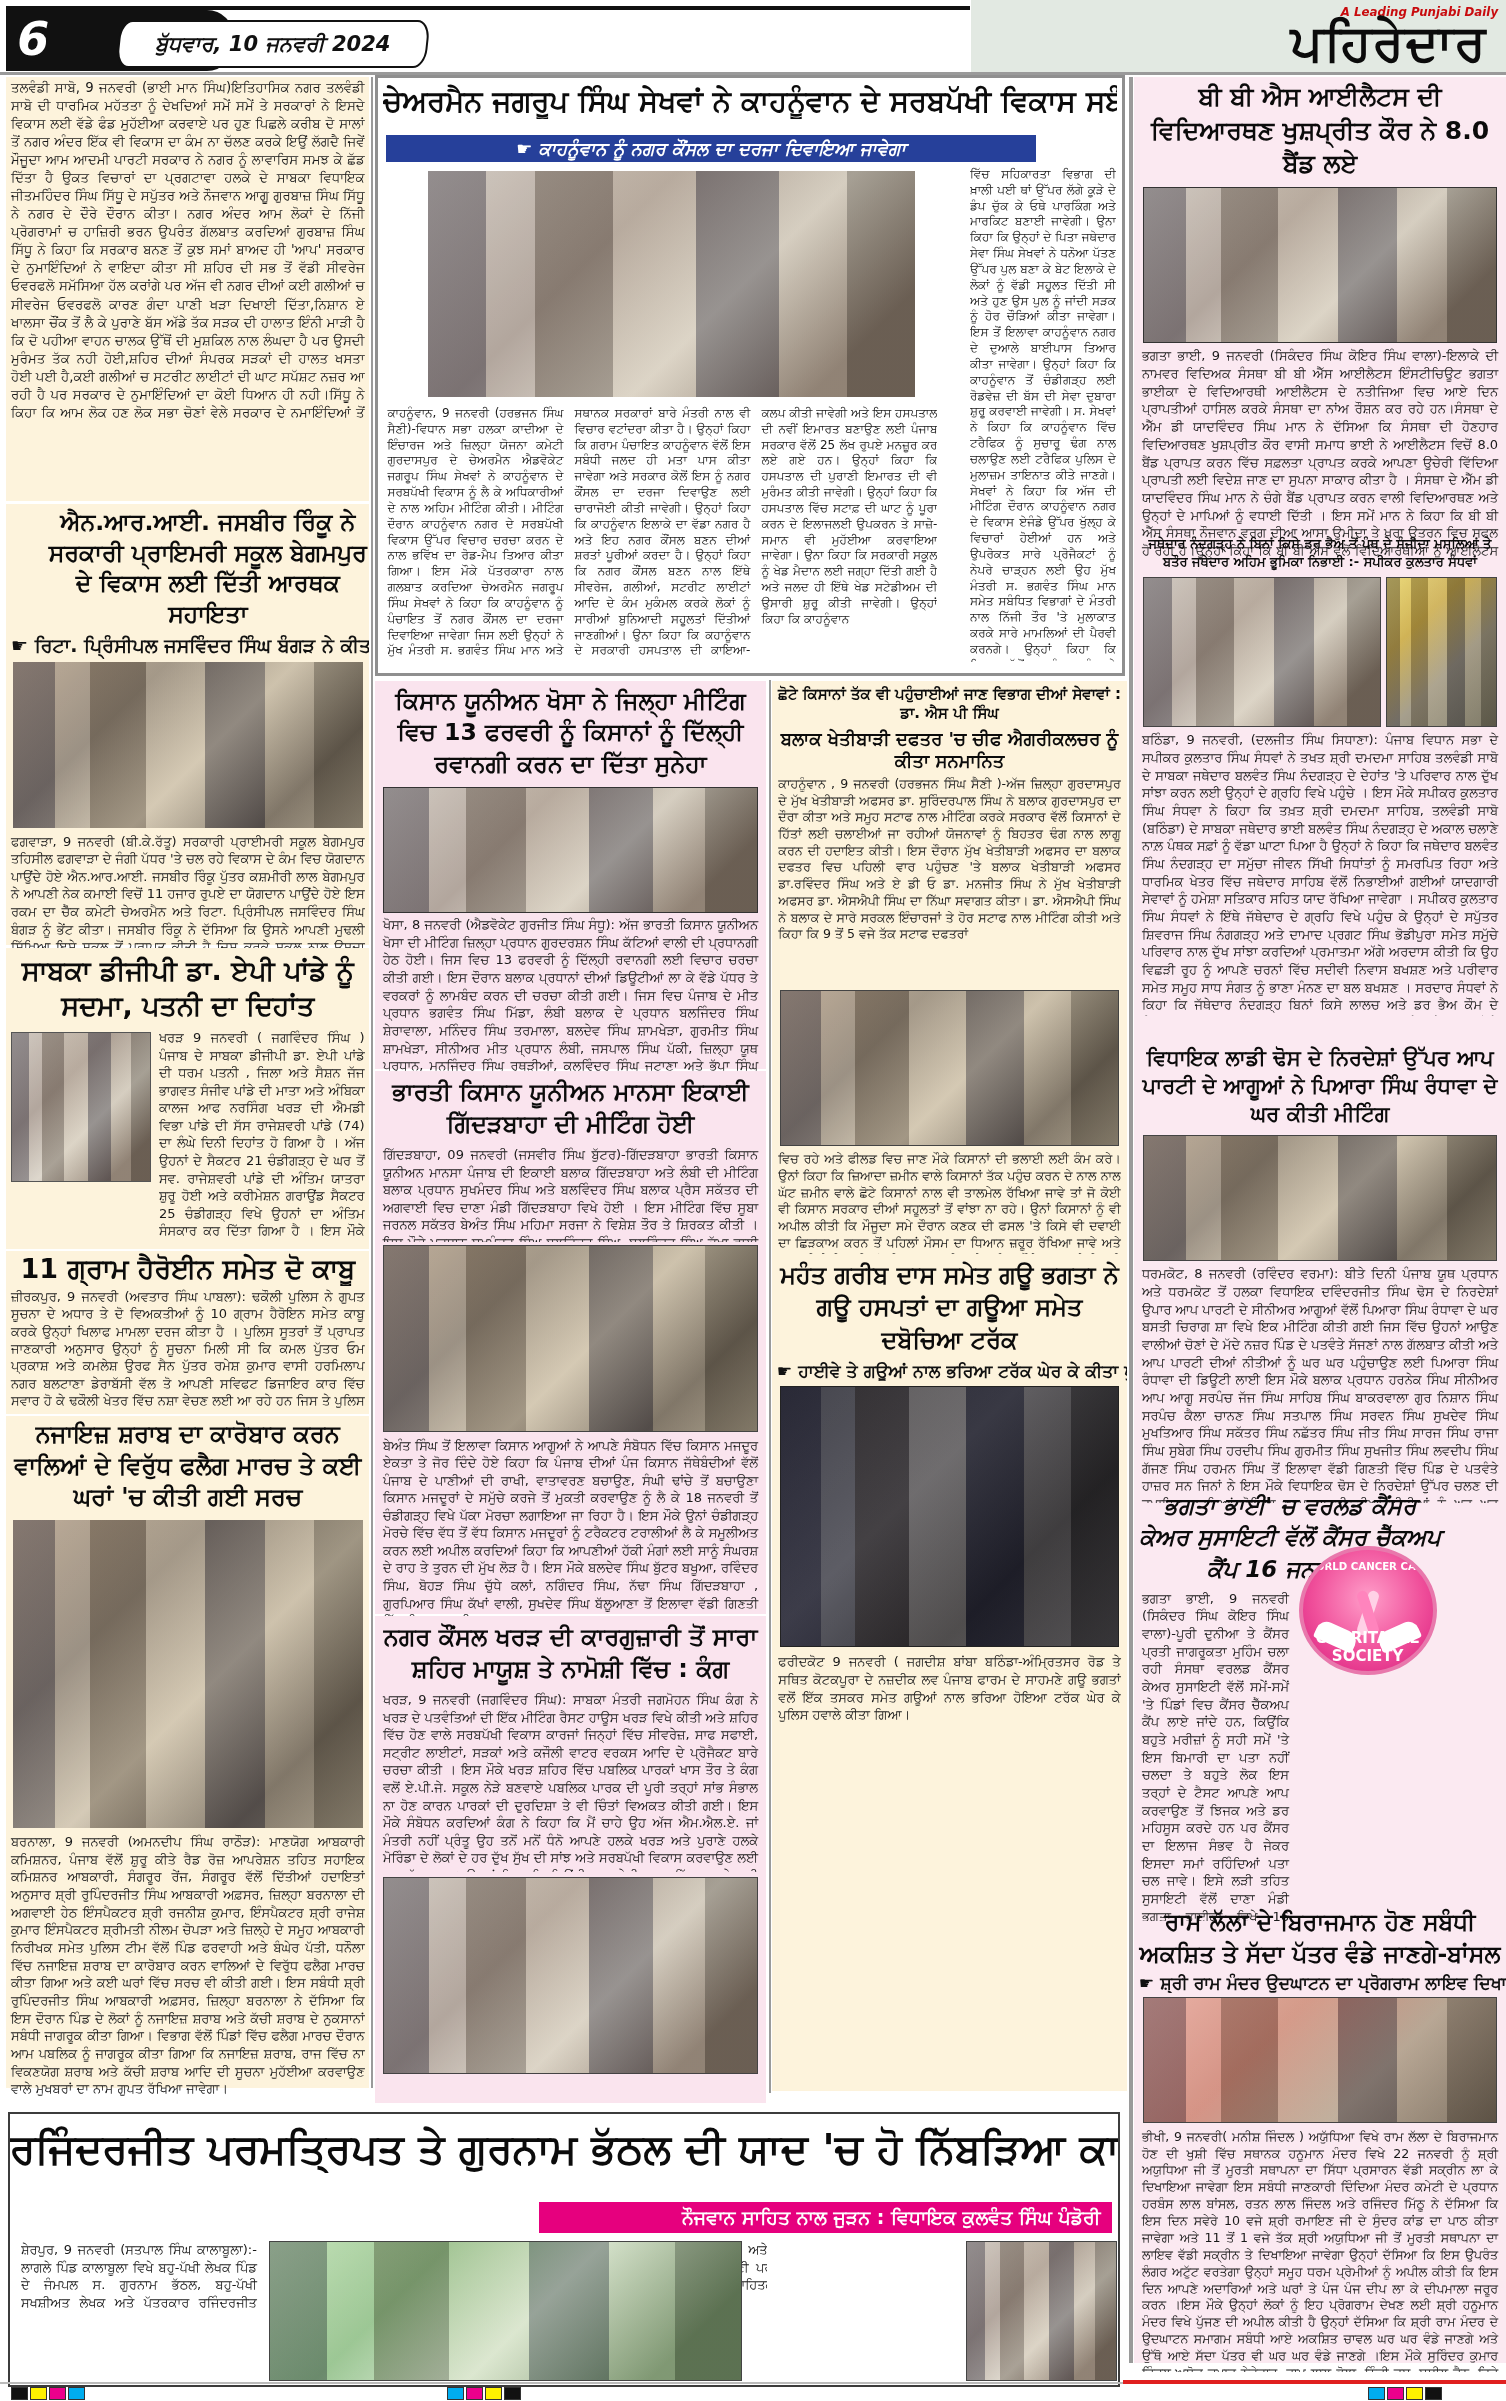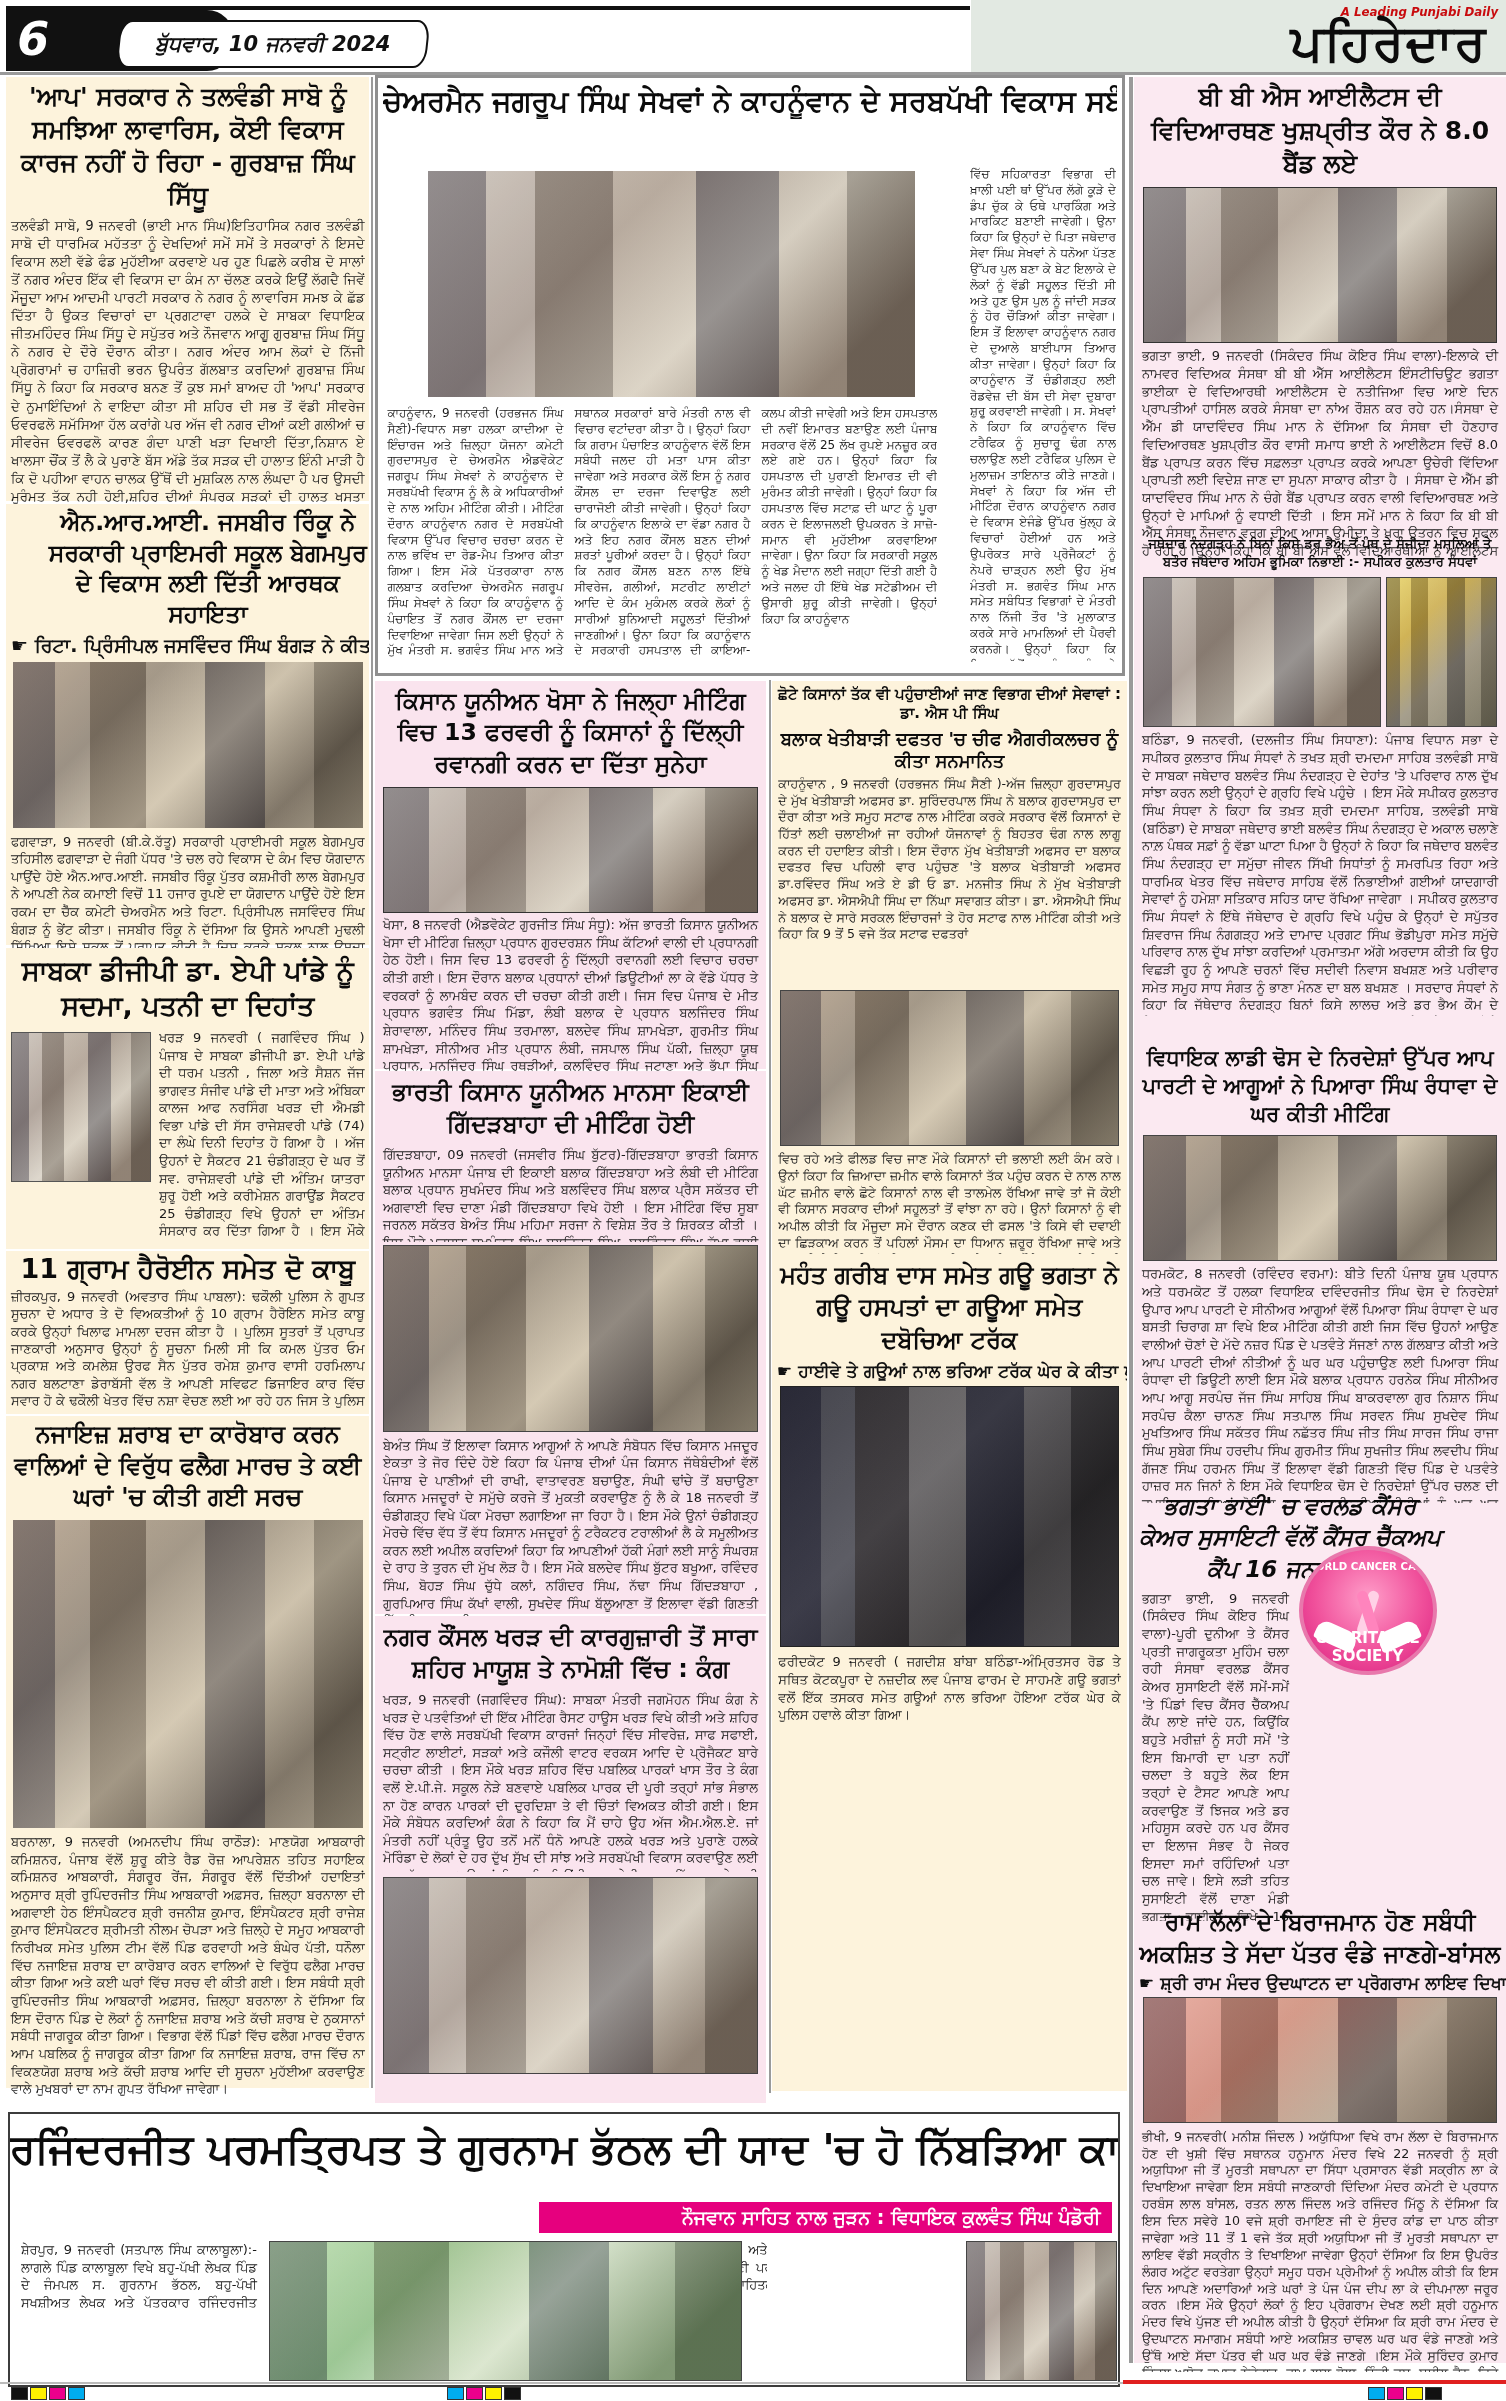--- a/index.html
+++ b/index.html
@@ -84,21 +84,20 @@
   <div class="date-capsule">
     <span>ਬੁੱਧਵਾਰ, 10 ਜਨਵਰੀ 2024</span>
   </div>
   <div class="masthead">
     <div class="tagline">A Leading Punjabi Daily</div>
     <div class="logotype">ਪਹਿਰੇਦਾਰ</div>
   </div>
   <div class="hdr-bottom"></div>
 
   <div class="abs cream" style="left:6.3px;top:77px;width:363px;height:424px;">
-    <div class="headline" style="font-size:25px;line-height:1.32;padding:3.1px 3.1px;">'ਆਪ' ਸਰਕਾਰ ਨੇ ਤਲਵੰਡੀ ਸਾਬੋ ਨੂੰ ਸਮਝਿਆ ਲਾਵਾਰਿਸ, ਕੋਈ ਵਿਕਾਸ ਕਾਰਜ ਨਹੀਂ ਹੋ ਰਿਹਾ - ਗੁਰਬਾਜ਼ ਸਿੰਘ ਸਿੱਧੂ</div>
     <div class="body" style="font-size:13.3px;line-height:1.36;height:338px;padding:1.6px 4.7px;">ਤਲਵੰਡੀ ਸਾਬੋ, 9 ਜਨਵਰੀ (ਭਾਈ ਮਾਨ ਸਿੰਘ)ਇਤਿਹਾਸਿਕ ਨਗਰ ਤਲਵੰਡੀ ਸਾਬੋ ਦੀ ਧਾਰਮਿਕ ਮਹੱਤਤਾ ਨੂੰ ਦੇਖਦਿਆਂ ਸਮੇਂ ਸਮੇਂ ਤੇ ਸਰਕਾਰਾਂ ਨੇ ਇਸਦੇ ਵਿਕਾਸ ਲਈ ਵੱਡੇ ਫੰਡ ਮੁਹੱਈਆ ਕਰਵਾਏ ਪਰ ਹੁਣ ਪਿਛਲੇ ਕਰੀਬ ਦੋ ਸਾਲਾਂ ਤੋਂ ਨਗਰ ਅੰਦਰ ਇੱਕ ਵੀ ਵਿਕਾਸ ਦਾ ਕੰਮ ਨਾ ਚੱਲਣ ਕਰਕੇ ਇਉਂ ਲੱਗਦੈ ਜਿਵੇਂ ਮੌਜੂਦਾ ਆਮ ਆਦਮੀ ਪਾਰਟੀ ਸਰਕਾਰ ਨੇ ਨਗਰ ਨੂੰ ਲਾਵਾਰਿਸ ਸਮਝ ਕੇ ਛੱਡ ਦਿੱਤਾ ਹੈ ਉਕਤ ਵਿਚਾਰਾਂ ਦਾ ਪ੍ਰਗਟਾਵਾ ਹਲਕੇ ਦੇ ਸਾਬਕਾ ਵਿਧਾਇਕ ਜੀਤਮਹਿੰਦਰ ਸਿੰਘ ਸਿੱਧੂ ਦੇ ਸਪੁੱਤਰ ਅਤੇ ਨੌਜਵਾਨ ਆਗੂ ਗੁਰਬਾਜ਼ ਸਿੰਘ ਸਿੱਧੂ ਨੇ ਨਗਰ ਦੇ ਦੌਰੇ ਦੌਰਾਨ ਕੀਤਾ। ਨਗਰ ਅੰਦਰ ਆਮ ਲੋਕਾਂ ਦੇ ਨਿੱਜੀ ਪ੍ਰੋਗਰਾਮਾਂ ਚ ਹਾਜ਼ਿਰੀ ਭਰਨ ਉਪਰੰਤ ਗੱਲਬਾਤ ਕਰਦਿਆਂ ਗੁਰਬਾਜ਼ ਸਿੰਘ ਸਿੱਧੂ ਨੇ ਕਿਹਾ ਕਿ ਸਰਕਾਰ ਬਨਣ ਤੋਂ ਕੁਝ ਸਮਾਂ ਬਾਅਦ ਹੀ 'ਆਪ' ਸਰਕਾਰ ਦੇ ਨੁਮਾਇੰਦਿਆਂ ਨੇ ਵਾਇਦਾ ਕੀਤਾ ਸੀ ਸ਼ਹਿਰ ਦੀ ਸਭ ਤੋਂ ਵੱਡੀ ਸੀਵਰੇਜ ਓਵਰਫਲੋ ਸਮੱਸਿਆ ਹੱਲ ਕਰਾਂਗੇ ਪਰ ਅੱਜ ਵੀ ਨਗਰ ਦੀਆਂ ਕਈ ਗਲੀਆਂ ਚ ਸੀਵਰੇਜ ਓਵਰਫਲੋ ਕਾਰਣ ਗੰਦਾ ਪਾਣੀ ਖੜਾ ਦਿਖਾਈ ਦਿੱਤਾ,ਨਿਸ਼ਾਨ ਏ ਖਾਲਸਾ ਚੌਂਕ ਤੋਂ ਲੈ ਕੇ ਪੁਰਾਣੇ ਬੱਸ ਅੱਡੇ ਤੱਕ ਸੜਕ ਦੀ ਹਾਲਾਤ ਇੰਨੀ ਮਾੜੀ ਹੈ ਕਿ ਦੋ ਪਹੀਆ ਵਾਹਨ ਚਾਲਕ ਉੱਥੋਂ ਦੀ ਮੁਸ਼ਕਿਲ ਨਾਲ ਲੰਘਦਾ ਹੈ ਪਰ ਉਸਦੀ ਮੁਰੰਮਤ ਤੱਕ ਨਹੀ ਹੋਈ,ਸ਼ਹਿਰ ਦੀਆਂ ਸੰਪਰਕ ਸੜਕਾਂ ਦੀ ਹਾਲਤ ਖਸਤਾ ਹੋਈ ਪਈ ਹੈ,ਕਈ ਗਲੀਆਂ ਚ ਸਟਰੀਟ ਲਾਈਟਾਂ ਦੀ ਘਾਟ ਸਪੱਸ਼ਟ ਨਜ਼ਰ ਆ ਰਹੀ ਹੈ ਪਰ ਸਰਕਾਰ ਦੇ ਨੁਮਾਇੰਦਿਆਂ ਦਾ ਕੋਈ ਧਿਆਨ ਹੀ ਨਹੀ।ਸਿੱਧੂ ਨੇ ਕਿਹਾ ਕਿ ਆਮ ਲੋਕ ਹੁਣ ਲੋਕ ਸਭਾ ਚੋਣਾਂ ਵੇਲੇ ਸਰਕਾਰ ਦੇ ਨੁਮਾਇੰਦਿਆਂ ਤੋਂ ਹਿਸਾਬ ਕਿਤਾਬ ਜ਼ਰੂਰ ਮੰਗਣਗੇ। ਇਸ ਮੌਕੇ ਉਨਾਂ ਨਾਲ ਨੌਜਵਾਨ ਆਗੂ ਰਣਦੀਪ ਸਿੰਘ ਚੱਠਾ,ਕ੍ਰਿਸ਼ਨ ਯਾਦਵ,ਦਰਸ਼ਨ ਗਿੱਲ,ਹਰਪਾਲ ਵਿਰਕ ਆਦਿ ਮੌਜੂਦ ਰਹੇ।</div>
   </div>
 
   <div class="abs cream" style="left:6.3px;top:504px;width:363px;height:441px;">
     <div class="headline" style="font-size:23.6px;line-height:1.3;padding:3.1px 1.6px;margin-left:40px;">ਐਨ.ਆਰ.ਆਈ. ਜਸਬੀਰ ਰਿੰਕੂ ਨੇ ਸਰਕਾਰੀ ਪ੍ਰਾਇਮਰੀ ਸਕੂਲ ਬੇਗਮਪੁਰ ਦੇ ਵਿਕਾਸ ਲਈ ਦਿੱਤੀ ਆਰਥਕ ਸਹਾਇਤਾ</div>
     <div style="font-size:19px;font-weight:bold;padding:1.6px 4.7px;white-space:nowrap;overflow:hidden;"><span class="finger">☛ </span><span>ਰਿਟਾ. ਪ੍ਰਿੰਸੀਪਲ ਜਸਵਿੰਦਰ ਸਿੰਘ ਬੰਗੜ ਨੇ ਕੀਤਾ ਧੰਨਵਾਦ</span></div>
     <div class="photo" style="margin:3.1px 6.3px;height:166px;"></div>
     <div class="body" style="font-size:13px;line-height:1.35;height:196px;padding:1.6px 4.7px;">ਫਗਵਾੜਾ, 9 ਜਨਵਰੀ (ਬੀ.ਕੇ.ਰੱਤੂ) ਸਰਕਾਰੀ ਪ੍ਰਾਈਮਰੀ ਸਕੂਲ ਬੇਗਮਪੁਰ ਤਹਿਸੀਲ ਫਗਵਾੜਾ ਦੇ ਜੰਗੀ ਪੱਧਰ 'ਤੇ ਚਲ ਰਹੇ ਵਿਕਾਸ ਦੇ ਕੰਮ ਵਿਚ ਯੋਗਦਾਨ ਪਾਉਂਦੇ ਹੋਏ ਐਨ.ਆਰ.ਆਈ. ਜਸਬੀਰ ਰਿੰਕੂ ਪੁੱਤਰ ਕਸ਼ਮੀਰੀ ਲਾਲ ਬੇਗਮਪੁਰ ਨੇ ਆਪਣੀ ਨੇਕ ਕਮਾਈ ਵਿਚੋਂ 11 ਹਜਾਰ ਰੁਪਏ ਦਾ ਯੋਗਦਾਨ ਪਾਉਂਦੇ ਹੋਏ ਇਸ ਰਕਮ ਦਾ ਚੈੱਕ ਕਮੇਟੀ ਚੇਅਰਮੈਨ ਅਤੇ ਰਿਟਾ. ਪ੍ਰਿੰਸੀਪਲ ਜਸਵਿੰਦਰ ਸਿੰਘ ਬੰਗੜ ਨੂੰ ਭੇਂਟ ਕੀਤਾ। ਜਸਬੀਰ ਰਿੰਕੂ ਨੇ ਦੱਸਿਆ ਕਿ ਉਸਨੇ ਆਪਣੀ ਮੁਢਲੀ ਸਿੱਖਿਆ ਇਸੇ ਸਕੂਲ ਤੋਂ ਪ੍ਰਾਪਤ ਕੀਤੀ ਹੈ ਜਿਸ ਕਰਕੇ ਸਕੂਲ ਨਾਲ ਉਸਦਾ ਦਿਲੀ ਲਗਾਅ ਹੈ। ਸਰਕਾਰੀ ਸਕੂਲਾਂ ਵਿਚ ਪੜ੍ਹਨ ਵਾਲੇ ਵਿਦਿਆਰਥੀਆਂ ਨੂੰ ਵੀ ਆਧੁਨਿਕ ਸਹੂਲਤਾਂ ਦਾ ਅਧਿਕਾਰ ਹੈ ਅਤੇ ਇਸ ਉਪਰਾਲੇ ਨਾਲ ਵਿਦਿਆਰੀਆਂ ਦੇ ਮਾਪਿਆਂ ਨੂੰ ਆਪਣੇ ਬੱਚੇ ਸਰਕਾਰੀ ਸਕੂਲਾਂ ਵਿਚ ਪੜ੍ਹਾਉਣ ਦੀ ਸੇਧ ਮਿਲੇਗੀ। ਰਿਟਾ. ਪ੍ਰਿੰਸੀਪਲ ਜਸਵਿੰਦਰ ਸਿੰਘ ਬੰਗੜ ਨੇ ਪ੍ਰਵਾਸੀ ਭਾਰਤੀ ਜਸਬੀਰ ਰਿੰਕੂ ਦਾ ਆਰਥਕ ਸਹਿਯੋਗ ਲਈ ਤਹਿ ਦਿਲੋਂ ਧੰਨਵਾਦ ਕੀਤਾ ਅਤੇ ਦੱਸਿਆ ਕਿ ਬਹੁਤ ਜਲਦੀ ਸਕੂਲ ਦੇ ਵਿਕਾਸ ਕਾਰਜਾਂ ਨੂੰ ਮੁਕੰਮਲ ਕਰ ਲਿਆ ਜਾਵੇਗਾ। ਇਸ ਮੌਕੇ ਸਕੂਲ ਸਟਾਫ ਮੈਡਮ ਕ੍ਰਿਤਿਕਾ, ਬਲਾਕ ਸੰਮਤੀ ਮੈਂਬਰ ਪਵਨ ਸੋਨੂੰ, ਪਰਮਜੀਤ ਪੰਮਾ, ਸੁਰਜੀਤ ਕੌਰ, ਇੰਦੂ, ਅਮਰਨਾਥ ਆਦਿ ਹਾਜਰ ਸਨ।</div>
   </div>
 
@@ -118,20 +117,21 @@
   <div class="abs cream" style="left:6.3px;top:1416px;width:363px;height:672px;">
     <div class="headline" style="font-size:24px;line-height:1.32;padding:3.1px 1.6px;">ਨਜਾਇਜ਼ ਸ਼ਰਾਬ ਦਾ ਕਾਰੋਬਾਰ ਕਰਨ ਵਾਲਿਆਂ ਦੇ ਵਿਰੁੱਧ ਫਲੈਗ ਮਾਰਚ ਤੇ ਕਈ ਘਰਾਂ 'ਚ ਕੀਤੀ ਗਈ ਸਰਚ</div>
     <div class="photo" style="margin:3.1px 6.3px;height:308px;"></div>
     <div class="body" style="font-size:13px;line-height:1.36;height:276px;padding:1.6px 4.7px;">ਬਰਨਾਲਾ, 9 ਜਨਵਰੀ (ਅਮਨਦੀਪ ਸਿੰਘ ਰਾਠੌੜ): ਮਾਣਯੋਗ ਆਬਕਾਰੀ ਕਮਿਸ਼ਨਰ, ਪੰਜਾਬ ਵੱਲੋਂ ਸ਼ੁਰੂ ਕੀਤੇ ਰੈਡ ਰੋਜ਼ ਆਪਰੇਸ਼ਨ ਤਹਿਤ ਸਹਾਇਕ ਕਮਿਸ਼ਨਰ ਆਬਕਾਰੀ, ਸੰਗਰੂਰ ਰੇਂਜ, ਸੰਗਰੂਰ ਵੱਲੋਂ ਦਿੱਤੀਆਂ ਹਦਾਇਤਾਂ ਅਨੁਸਾਰ ਸ਼੍ਰੀ ਰੁਪਿੰਦਰਜੀਤ ਸਿੰਘ ਆਬਕਾਰੀ ਅਫ਼ਸਰ, ਜ਼ਿਲ੍ਹਾ ਬਰਨਾਲਾ ਦੀ ਅਗਵਾਈ ਹੇਠ ਇੰਸਪੈਕਟਰ ਸ਼੍ਰੀ ਰਜਨੀਸ਼ ਕੁਮਾਰ, ਇੰਸਪੈਕਟਰ ਸ਼੍ਰੀ ਰਾਜੇਸ਼ ਕੁਮਾਰ ਇੰਸਪੈਕਟਰ ਸ਼੍ਰੀਮਤੀ ਨੀਲਮ ਚੋਪੜਾ ਅਤੇ ਜ਼ਿਲ੍ਹੇ ਦੇ ਸਮੂਹ ਆਬਕਾਰੀ ਨਿਰੀਖਕ ਸਮੇਤ ਪੁਲਿਸ ਟੀਮ ਵੱਲੋਂ ਪਿੰਡ ਫਰਵਾਹੀ ਅਤੇ ਬੰਘੇਰ ਪੱਤੀ, ਧਨੌਲਾ ਵਿੱਚ ਨਜਾਇਜ਼ ਸ਼ਰਾਬ ਦਾ ਕਾਰੋਬਾਰ ਕਰਨ ਵਾਲਿਆਂ ਦੇ ਵਿਰੁੱਧ ਫਲੈਗ ਮਾਰਚ ਕੀਤਾ ਗਿਆ ਅਤੇ ਕਈ ਘਰਾਂ ਵਿੱਚ ਸਰਚ ਵੀ ਕੀਤੀ ਗਈ। ਇਸ ਸਬੰਧੀ ਸ਼੍ਰੀ ਰੁਪਿੰਦਰਜੀਤ ਸਿੰਘ ਆਬਕਾਰੀ ਅਫ਼ਸਰ, ਜ਼ਿਲ੍ਹਾ ਬਰਨਾਲਾ ਨੇ ਦੱਸਿਆ ਕਿ ਇਸ ਦੌਰਾਨ ਪਿੰਡ ਦੇ ਲੋਕਾਂ ਨੂੰ ਨਜਾਇਜ਼ ਸ਼ਰਾਬ ਅਤੇ ਕੱਚੀ ਸ਼ਰਾਬ ਦੇ ਨੁਕਸਾਨਾਂ ਸਬੰਧੀ ਜਾਗਰੂਕ ਕੀਤਾ ਗਿਆ। ਵਿਭਾਗ ਵੱਲੋਂ ਪਿੰਡਾਂ ਵਿੱਚ ਫਲੈਗ ਮਾਰਚ ਦੌਰਾਨ ਆਮ ਪਬਲਿਕ ਨੂੰ ਜਾਗਰੂਕ ਕੀਤਾ ਗਿਆ ਕਿ ਨਜਾਇਜ਼ ਸ਼ਰਾਬ, ਰਾਜ ਵਿੱਚ ਨਾ ਵਿਕਣਯੋਗ ਸ਼ਰਾਬ ਅਤੇ ਕੱਚੀ ਸ਼ਰਾਬ ਆਦਿ ਦੀ ਸੂਚਨਾ ਮੁਹੱਈਆ ਕਰਵਾਉਣ ਵਾਲੇ ਮੁਖਬਰਾਂ ਦਾ ਨਾਮ ਗੁਪਤ ਰੱਖਿਆ ਜਾਵੇਗਾ।</div>
   </div>
 
   <div class="abs sep-v" style="left:371px;top:77px;width:2.4px;height:2011px;"></div>
 
   <div class="b1-box">
     <div class="headline b1-head">ਚੇਅਰਮੈਨ ਜਗਰੂਪ ਸਿੰਘ ਸੇਖਵਾਂ ਨੇ ਕਾਹਨੂੰਵਾਨ ਦੇ ਸਰਬਪੱਖੀ ਵਿਕਾਸ ਸਬੰਧੀ ਅਧਿਕਾਰੀਆਂ ਨਾਲ ਕੀਤੀ ਮੀਟਿੰਗ</div>
+    <div class="blueband">☛ ਕਾਹਨੂੰਵਾਨ ਨੂੰ ਨਗਰ ਕੌਂਸਲ ਦਾ ਦਰਜਾ ਦਿਵਾਇਆ ਜਾਵੇਗਾ</div>
     <div class="photo indoor b1-photo"></div>
     <div class="body b1-col4">ਵਿੱਚ ਸਹਿਕਾਰਤਾ ਵਿਭਾਗ ਦੀ ਖ਼ਾਲੀ ਪਈ ਥਾਂ ਉੱਪਰ ਲੱਗੇ ਕੂੜੇ ਦੇ ਡੰਪ ਚੁੱਕ ਕੇ ਓਥੇ ਪਾਰਕਿੰਗ ਅਤੇ ਮਾਰਕਿਟ ਬਣਾਈ ਜਾਵੇਗੀ। ਉਨਾ ਕਿਹਾ ਕਿ ਉਨ੍ਹਾਂ ਦੇ ਪਿਤਾ ਜਥੇਦਾਰ ਸੇਵਾ ਸਿੰਘ ਸੇਖਵਾਂ ਨੇ ਧਨੋਆ ਪੱਤਣ ਉੱਪਰ ਪੁਲ ਬਣਾ ਕੇ ਬੇਟ ਇਲਾਕੇ ਦੇ ਲੋਕਾਂ ਨੂੰ ਵੱਡੀ ਸਹੂਲਤ ਦਿੱਤੀ ਸੀ ਅਤੇ ਹੁਣ ਉਸ ਪੁਲ ਨੂੰ ਜਾਂਦੀ ਸੜਕ ਨੂੰ ਹੋਰ ਚੌੜਿਆਂ ਕੀਤਾ ਜਾਵੇਗਾ। ਇਸ ਤੋਂ ਇਲਾਵਾ ਕਾਹਨੂੰਵਾਨ ਨਗਰ ਦੇ ਦੁਆਲੇ ਬਾਈਪਾਸ ਤਿਆਰ ਕੀਤਾ ਜਾਵੇਗਾ। ਉਨ੍ਹਾਂ ਕਿਹਾ ਕਿ ਕਾਹਨੂੰਵਾਨ ਤੋਂ ਚੰਡੀਗੜ੍ਹ ਲਈ ਰੋਡਵੇਜ਼ ਦੀ ਬੱਸ ਦੀ ਸੇਵਾ ਦੁਬਾਰਾ ਸ਼ੁਰੂ ਕਰਵਾਈ ਜਾਵੇਗੀ। ਸ. ਸੇਖਵਾਂ ਨੇ ਕਿਹਾ ਕਿ ਕਾਹਨੂੰਵਾਨ ਵਿੱਚ ਟਰੈਫਿਕ ਨੂੰ ਸੁਚਾਰੂ ਢੰਗ ਨਾਲ ਚਲਾਉਣ ਲਈ ਟਰੈਫਿਕ ਪੁਲਿਸ ਦੇ ਮੁਲਾਜ਼ਮ ਤਾਇਨਾਤ ਕੀਤੇ ਜਾਣਗੇ। ਸੇਖਵਾਂ ਨੇ ਕਿਹਾ ਕਿ ਅੱਜ ਦੀ ਮੀਟਿੰਗ ਦੌਰਾਨ ਕਾਹਨੂੰਵਾਨ ਨਗਰ ਦੇ ਵਿਕਾਸ ਏਜੰਡੇ ਉੱਪਰ ਖੁੱਲ੍ਹ ਕੇ ਵਿਚਾਰਾਂ ਹੋਈਆਂ ਹਨ ਅਤੇ ਉਪਰੋਕਤ ਸਾਰੇ ਪ੍ਰੋਜੈਕਟਾਂ ਨੂੰ ਨੇਪਰੇ ਚਾੜ੍ਹਨ ਲਈ ਉਹ ਮੁੱਖ ਮੰਤਰੀ ਸ. ਭਗਵੰਤ ਸਿੰਘ ਮਾਨ ਸਮੇਤ ਸਬੰਧਿਤ ਵਿਭਾਗਾਂ ਦੇ ਮੰਤਰੀ ਨਾਲ ਨਿੱਜੀ ਤੌਰ 'ਤੇ ਮੁਲਾਕਾਤ ਕਰਕੇ ਸਾਰੇ ਮਾਮਲਿਆਂ ਦੀ ਪੈਰਵੀ ਕਰਨਗੇ। ਉਨ੍ਹਾਂ ਕਿਹਾ ਕਿ ਵਿਕਾਸ ਪੱਖੋਂ ਕਾਹਨੂੰਵਾਨ ਨੂੰ ਸੂਬੇ ਮੋਹਰੀ ਨਗਰਾਂ ਵਿੱਚ ਸ਼ੁਮਾਰ ਕੀਤਾ ਜਾਵੇਗਾ।</div>
     <div class="body b1-cols">ਕਾਹਨੂੰਵਾਨ, 9 ਜਨਵਰੀ (ਹਰਭਜਨ ਸਿੰਘ ਸੈਣੀ)-ਵਿਧਾਨ ਸਭਾ ਹਲਕਾ ਕਾਦੀਆ ਦੇ ਇੰਚਾਰਜ ਅਤੇ ਜ਼ਿਲ੍ਹਾ ਯੋਜਨਾ ਕਮੇਟੀ ਗੁਰਦਾਸਪੁਰ ਦੇ ਚੇਅਰਮੈਨ ਐਡਵੋਕੇਟ ਜਗਰੂਪ ਸਿੰਘ ਸੇਖਵਾਂ ਨੇ ਕਾਹਨੂੰਵਾਨ ਦੇ ਸਰਬਪੱਖੀ ਵਿਕਾਸ ਨੂੰ ਲੈ ਕੇ ਅਧਿਕਾਰੀਆਂ ਦੇ ਨਾਲ ਅਹਿਮ ਮੀਟਿੰਗ ਕੀਤੀ। ਮੀਟਿੰਗ ਦੌਰਾਨ ਕਾਹਨੂੰਵਾਨ ਨਗਰ ਦੇ ਸਰਬਪੱਖੀ ਵਿਕਾਸ ਉੱਪਰ ਵਿਚਾਰ ਚਰਚਾ ਕਰਨ ਦੇ ਨਾਲ ਭਵਿੱਖ ਦਾ ਰੋਡ-ਮੈਪ ਤਿਆਰ ਕੀਤਾ ਗਿਆ। ਇਸ ਮੌਕੇ ਪੱਤਰਕਾਰਾ ਨਾਲ ਗਲਬਾਤ ਕਰਦਿਆ ਚੇਅਰਮੈਨ ਜਗਰੂਪ ਸਿੰਘ ਸੇਖਵਾਂ ਨੇ ਕਿਹਾ ਕਿ ਕਾਹਨੂੰਵਾਨ ਨੂੰ ਪੰਚਾਇਤ ਤੋਂ ਨਗਰ ਕੌਂਸਲ ਦਾ ਦਰਜਾ ਦਿਵਾਇਆ ਜਾਵੇਗਾ ਜਿਸ ਲਈ ਉਨ੍ਹਾਂ ਨੇ ਮੁੱਖ ਮੰਤਰੀ ਸ. ਭਗਵੰਤ ਸਿੰਘ ਮਾਨ ਅਤੇ ਸਥਾਨਕ ਸਰਕਾਰਾਂ ਬਾਰੇ ਮੰਤਰੀ ਨਾਲ ਵੀ ਵਿਚਾਰ ਵਟਾਂਦਰਾ ਕੀਤਾ ਹੈ। ਉਨ੍ਹਾਂ ਕਿਹਾ ਕਿ ਗਰਾਮ ਪੰਚਾਇਤ ਕਾਹਨੂੰਵਾਨ ਵੱਲੋਂ ਇਸ ਸਬੰਧੀ ਜਲਦ ਹੀ ਮਤਾ ਪਾਸ ਕੀਤਾ ਜਾਵੇਗਾ ਅਤੇ ਸਰਕਾਰ ਕੋਲੋਂ ਇਸ ਨੂੰ ਨਗਰ ਕੌਂਸਲ ਦਾ ਦਰਜਾ ਦਿਵਾਉਣ ਲਈ ਚਾਰਾਜੋਈ ਕੀਤੀ ਜਾਵੇਗੀ। ਉਨ੍ਹਾਂ ਕਿਹਾ ਕਿ ਕਾਹਨੂੰਵਾਨ ਇਲਾਕੇ ਦਾ ਵੱਡਾ ਨਗਰ ਹੈ ਅਤੇ ਇਹ ਨਗਰ ਕੌਂਸਲ ਬਣਨ ਦੀਆਂ ਸ਼ਰਤਾਂ ਪੂਰੀਆਂ ਕਰਦਾ ਹੈ। ਉਨ੍ਹਾਂ ਕਿਹਾ ਕਿ ਨਗਰ ਕੌਂਸਲ ਬਣਨ ਨਾਲ ਇੱਥੇ ਸੀਵਰੇਜ, ਗਲੀਆਂ, ਸਟਰੀਟ ਲਾਈਟਾਂ ਆਦਿ ਦੇ ਕੰਮ ਮੁਕੰਮਲ ਕਰਕੇ ਲੋਕਾਂ ਨੂੰ ਸਾਰੀਆਂ ਬੁਨਿਆਦੀ ਸਹੂਲਤਾਂ ਦਿੱਤੀਆਂ ਜਾਣਗੀਆਂ। ਉਨਾ ਕਿਹਾ ਕਿ ਕਹਾਨੂੰਵਾਨ ਦੇ ਸਰਕਾਰੀ ਹਸਪਤਾਲ ਦੀ ਕਾਇਆ-ਕਲਪ ਕੀਤੀ ਜਾਵੇਗੀ ਅਤੇ ਇਸ ਹਸਪਤਾਲ ਦੀ ਨਵੀਂ ਇਮਾਰਤ ਬਣਾਉਣ ਲਈ ਪੰਜਾਬ ਸਰਕਾਰ ਵੱਲੋਂ 25 ਲੱਖ ਰੁਪਏ ਮਨਜ਼ੂਰ ਕਰ ਲਏ ਗਏ ਹਨ। ਉਨ੍ਹਾਂ ਕਿਹਾ ਕਿ ਹਸਪਤਾਲ ਦੀ ਪੁਰਾਣੀ ਇਮਾਰਤ ਦੀ ਵੀ ਮੁਰੰਮਤ ਕੀਤੀ ਜਾਵੇਗੀ। ਉਨ੍ਹਾਂ ਕਿਹਾ ਕਿ ਹਸਪਤਾਲ ਵਿੱਚ ਸਟਾਫ਼ ਦੀ ਘਾਟ ਨੂੰ ਪੂਰਾ ਕਰਨ ਦੇ ਇਲਾਜਲਈ ਉਪਕਰਨ ਤੇ ਸਾਜ਼ੋ-ਸਮਾਨ ਵੀ ਮੁਹੱਈਆ ਕਰਵਾਇਆ ਜਾਵੇਗਾ। ਉਨਾ ਕਿਹਾ ਕਿ ਸਰਕਾਰੀ ਸਕੂਲ ਨੂੰ ਖੇਡ ਮੈਦਾਨ ਲਈ ਜਗ੍ਹਾ ਦਿੱਤੀ ਗਈ ਹੈ ਅਤੇ ਜਲਦ ਹੀ ਇੱਥੇ ਖੇਡ ਸਟੇਡੀਅਮ ਦੀ ਉਸਾਰੀ ਸ਼ੁਰੂ ਕੀਤੀ ਜਾਵੇਗੀ। ਉਨ੍ਹਾਂ ਕਿਹਾ ਕਿ ਕਾਹਨੂੰਵਾਨ</div>
   </div>
 
   <div class="abs sep-v" style="left:769px;top:680px;width:2.4px;height:1413px;"></div>
 
   <div class="abs pink" style="left:375px;top:681px;width:391px;height:388px;">
     <div class="headline" style="font-size:23.6px;line-height:1.34;padding:4.7px 4.7px;">ਕਿਸਾਨ ਯੂਨੀਅਨ ਖੋਸਾ ਨੇ ਜਿਲ੍ਹਾ ਮੀਟਿੰਗ ਵਿਚ 13 ਫਰਵਰੀ ਨੂੰ ਕਿਸਾਨਾਂ ਨੂੰ ਦਿੱਲ੍ਹੀ ਰਵਾਨਗੀ ਕਰਨ ਦਾ ਦਿੱਤਾ ਸੁਨੇਹਾ</div>
     <div class="photo indoor" style="margin:1.6px 7.9px;height:124px;border:1.6px solid #333;"></div>

